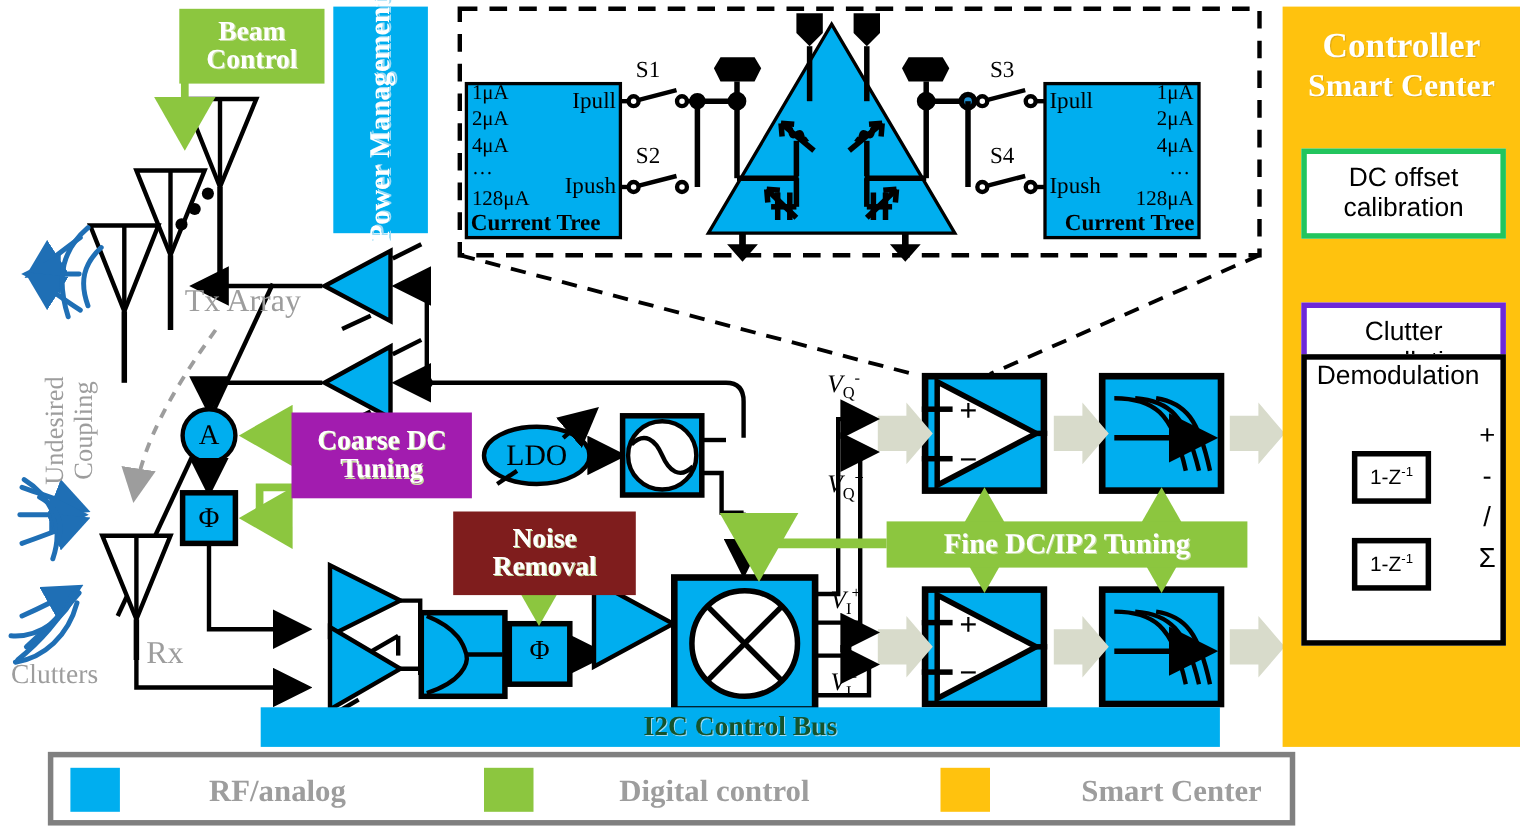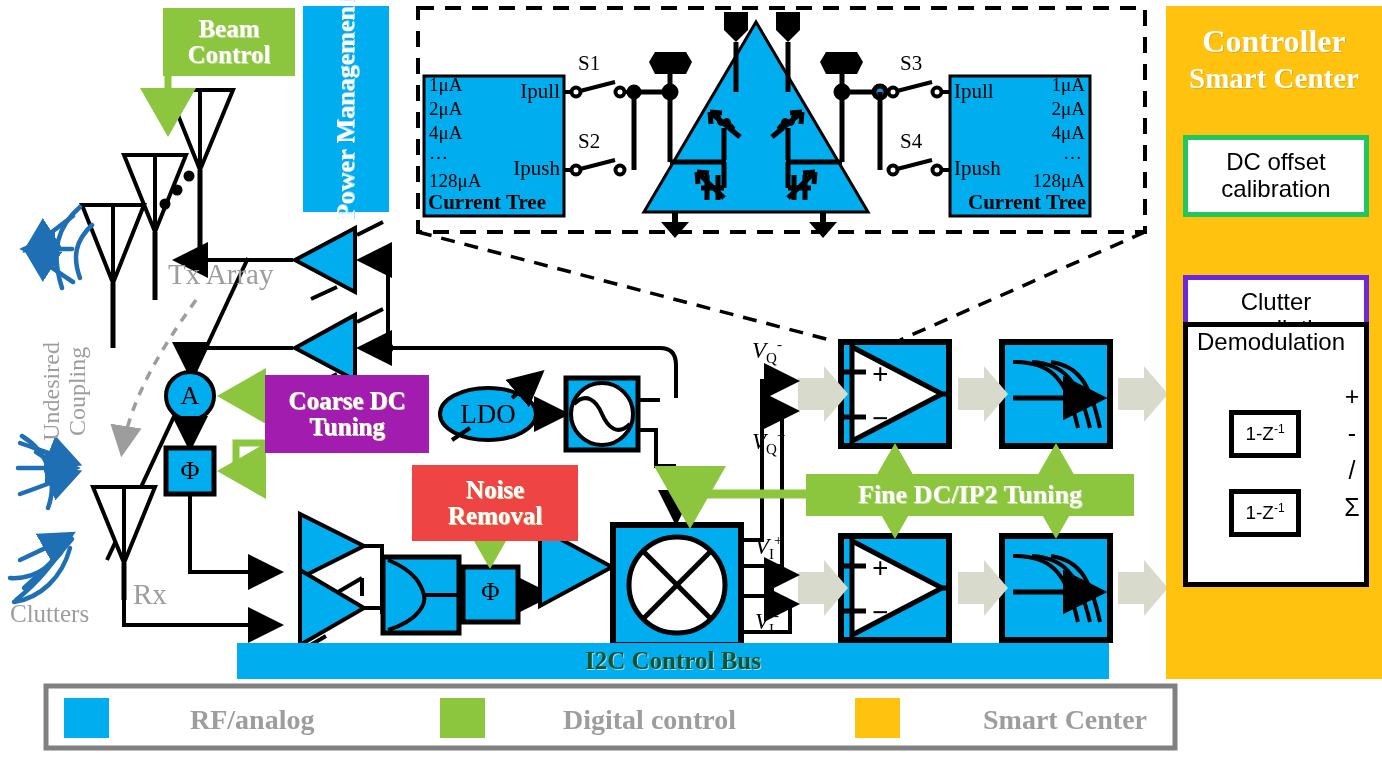--- a/index.html
+++ b/index.html
@@ -413,21 +413,21 @@
               text-shadow:1px 1px 0 #9fdcf5;">Power Management</div>
 </div>
 
 <div class="lbl" style="left:265px;top:375px;width:164px;height:78px;background:#a21caf;
             display:flex;flex-direction:column;align-items:center;justify-content:center;
             color:#fff;font-weight:bold;font-size:25px;line-height:1.04;text-shadow:1px 1px 0 #c9dfa2;">
   <span>Coarse DC</span>
   <span>Tuning</span>
 </div>
 
-<div class="lbl" style="left:412px;top:465px;width:166px;height:76px;background:#ef4444;
+<div class="lbl" style="left:412px;top:465px;width:166px;height:76px;background:#7f1d1d;
             display:flex;flex-direction:column;align-items:center;justify-content:center;
             color:#fff;font-weight:bold;font-size:25px;line-height:1.04;text-shadow:1px 1px 0 #c9dfa2;">
   <span>Noise</span>
   <span>Removal</span>
 </div>
 
 <div class="lbl" style="left:806px;top:474px;width:328px;height:42px;background:#8CC63F;
             display:flex;align-items:center;justify-content:center;
             color:#fff;font-weight:bold;font-size:26px;text-shadow:1px 1px 0 #c9dfa2;">
   <span>Fine DC/IP2 Tuning</span>

